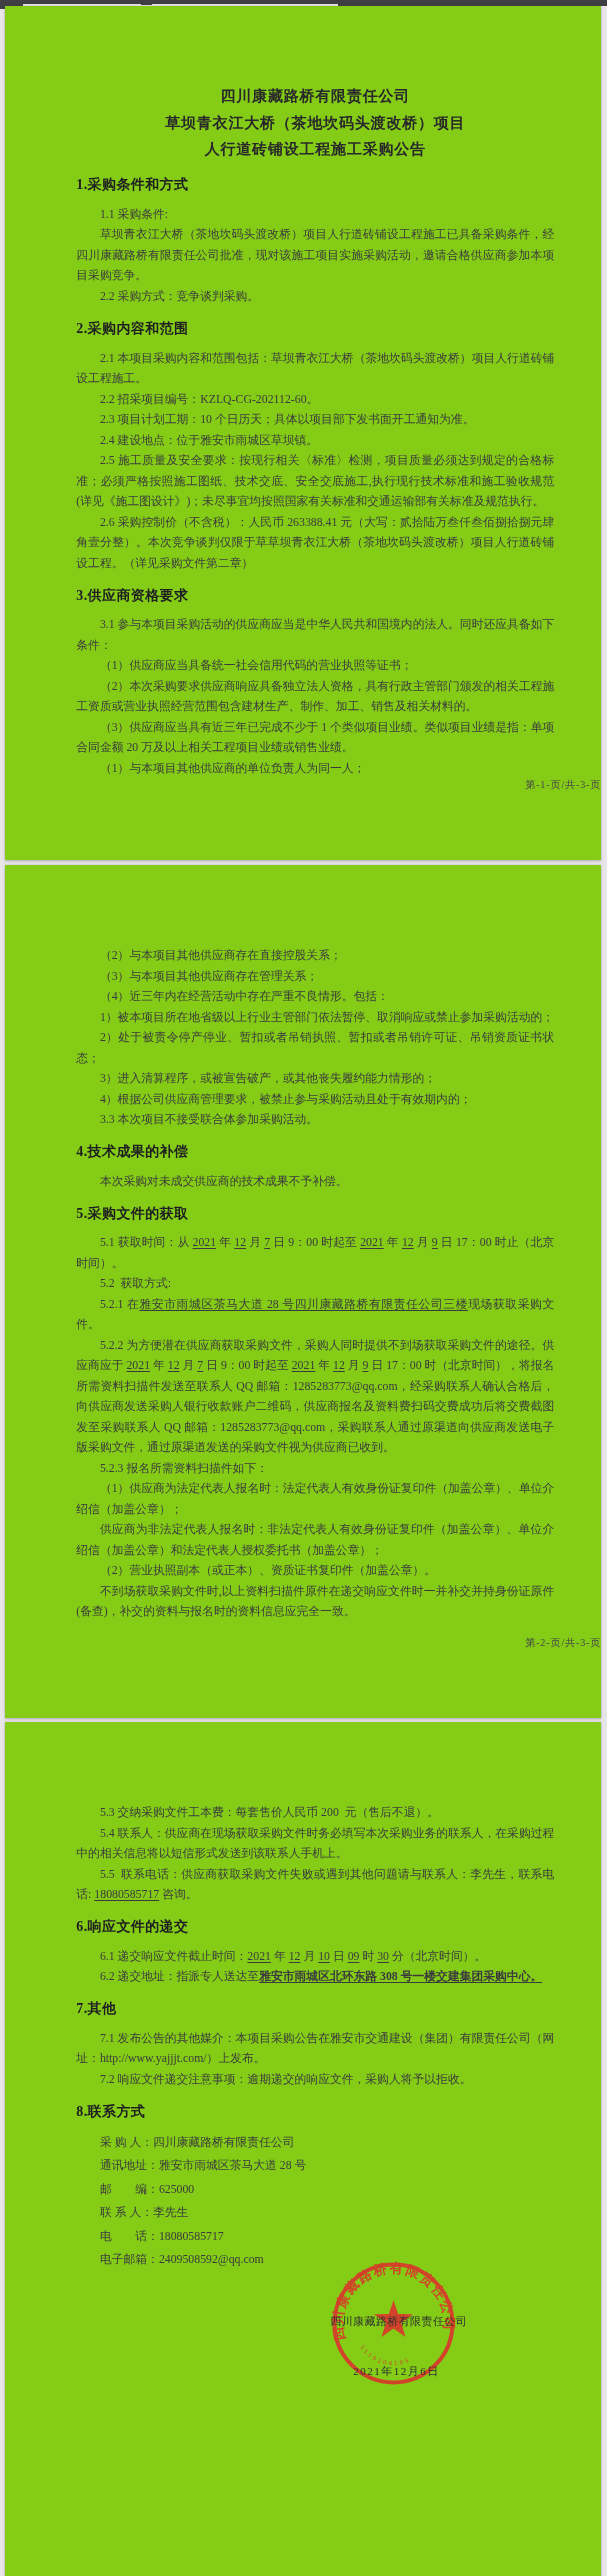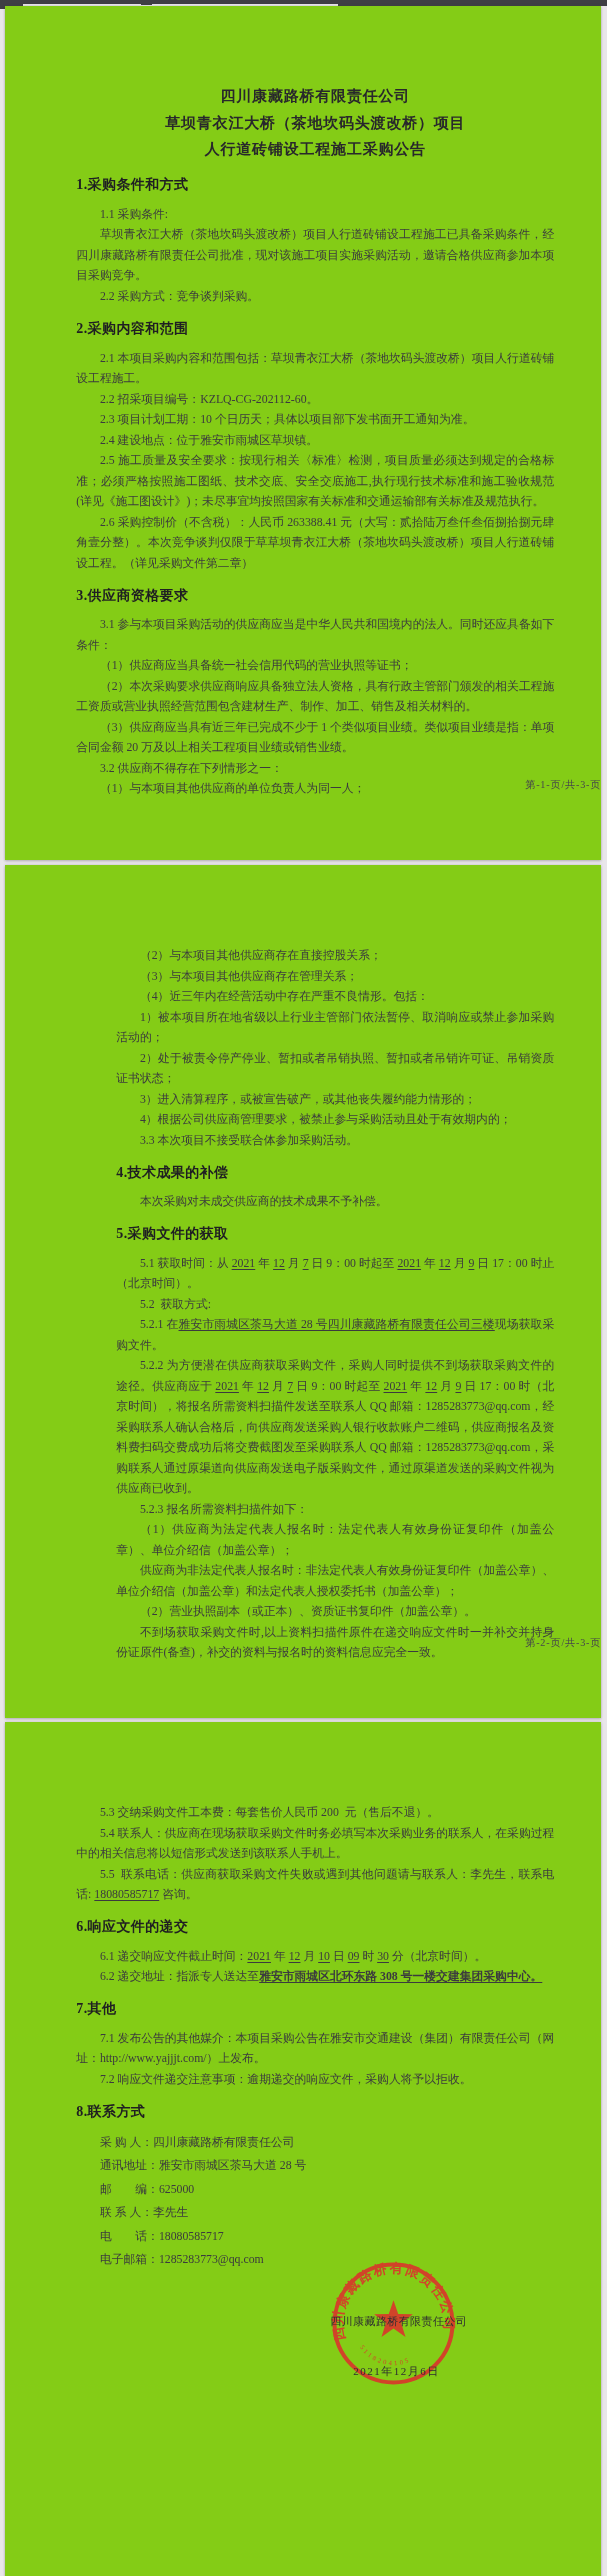--- a/index.html
+++ b/index.html
@@ -12,21 +12,21 @@
   .scan-artifact{position:absolute;background:#3f3e44;}
   .page{
     position:absolute;left:5.3px;width:596px;background:#84cc16;
     box-shadow:0 0 2.3px rgba(60,50,60,.25), 0 1.5px 2.3px rgba(60,50,60,.18);
   }
   #page1{top:6px;height:854px;}
   #page2{top:865px;height:853px;}
   #page3{top:1722px;height:984px;}
   .content{padding:0 47px 0 71px;}
   #page1 .content{padding-top:77px;}
-  #page2 .content{padding-top:80px;margin-left:40px;}
+  #page2 .content{padding-top:80px;}
   #page3 .content{padding-top:80px;}
   .doc-title{
     text-align:center;font-weight:bold;font-size:15px;line-height:26.6px;
     color:#28282b;letter-spacing:0.8px;
   }
   .sec-h{
     font-size:14px;font-weight:bold;color:#1f1f22;
     line-height:23px;margin:10.6px 0 7.6px 0;letter-spacing:0.4px;
   }
   .para{
@@ -73,21 +73,20 @@
       <p class="para"><span>2.2 招采项目编号：KZLQ-CG-202112-60。</span></p>
       <p class="para"><span>2.3 项目计划工期：10 个日历天；具体以项目部下发书面开工通知为准。</span></p>
       <p class="para"><span>2.4 建设地点：位于雅安市雨城区草坝镇。</span></p>
       <p class="para"><span>2.5 施工质量及安全要求：按现行相关〈标准〉检测，项目质量必须达到规定的合格标准；必须严格按照施工图纸、技术交底、安全交底施工,执行现行技术标准和施工验收规范(详见《施工图设计》)；未尽事宜均按照国家有关标准和交通运输部有关标准及规范执行。</span></p>
       <p class="para"><span>2.6 采购控制价（不含税）：人民币 263388.41 元（大写：贰拾陆万叁仟叁佰捌拾捌元肆角壹分整）。本次竞争谈判仅限于草草坝青衣江大桥（茶地坎码头渡改桥）项目人行道砖铺设工程。（详见采购文件第二章）</span></p>
       <div class="sec-h"><span>3.供应商资格要求</span></div>
       <p class="para"><span>3.1 参与本项目采购活动的供应商应当是中华人民共和国境内的法人。同时还应具备如下条件：</span></p>
       <p class="para"><span>（1）供应商应当具备统一社会信用代码的营业执照等证书；</span></p>
       <p class="para"><span>（2）本次采购要求供应商响应具备独立法人资格，具有行政主管部门颁发的相关工程施工资质或营业执照经营范围包含建材生产、制作、加工、销售及相关材料的。</span></p>
       <p class="para"><span>（3）供应商应当具有近三年已完成不少于 1 个类似项目业绩。类似项目业绩是指：单项合同金额 20 万及以上相关工程项目业绩或销售业绩。</span></p>
-      <p class="para"><span>3.2 供应商不得存在下列情形之一：</span></p>
       <p class="para"><span>（1）与本项目其他供应商的单位负责人为同一人；</span></p>
     </div>
   <div class="page-footer">第-1-页/共-3-页</div>
 </section>
 
 <section class="page" id="page2">
   <div class="content">
       <p class="para"><span>（2）与本项目其他供应商存在直接控股关系；</span></p>
       <p class="para"><span>（3）与本项目其他供应商存在管理关系；</span></p>
       <p class="para"><span>（4）近三年内在经营活动中存在严重不良情形。包括：</span></p>
@@ -122,21 +121,21 @@
       <p class="para"><span>6.2 递交地址：指派专人送达至</span><span class="u b">雅安市雨城区北环东路 308 号一楼交建集团采购中心。</span></p>
       <div class="sec-h"><span>7.其他</span></div>
       <p class="para"><span>7.1 发布公告的其他媒介：本项目采购公告在雅安市交通建设（集团）有限责任公司（网址：http://www.yajjjt.com/）上发布。</span></p>
       <p class="para"><span>7.2 响应文件递交注意事项：逾期递交的响应文件，采购人将予以拒收。</span></p>
       <div class="sec-h"><span>8.联系方式</span></div>
       <p class="para contact"><span>采 购 人：四川康藏路桥有限责任公司</span></p>
       <p class="para contact"><span>通讯地址：雅安市雨城区茶马大道 28 号</span></p>
       <p class="para contact"><span>邮　　编：625000</span></p>
       <p class="para contact"><span>联 系 人：李先生</span></p>
       <p class="para contact"><span>电　　话：18080585717</span></p>
-      <p class="para contact"><span>电子邮箱：1285283773@qq.com</span></p>
+      <p class="para contact"><span>电子邮箱：2409508592@qq.com</span></p>
     </div>
 
   <div class="seal">
     <svg viewBox="0 0 180 180" width="131" height="131">
       <defs>
         <path id="sealArcTop" d="M 24.2 114 A 70 70 0 1 1 155.8 114" fill="none"></path>
         <path id="sealArcBottom" d="M 38 112 A 56 56 0 0 0 142 112" fill="none"></path>
       </defs>
       <circle cx="90" cy="90" r="81" fill="none" stroke="#d8392b" stroke-width="5.5"></circle>
       <polygon fill="#d8392b" points="90,58 96.5,77.1 116.6,77.3 100.5,89.4 106.5,108.7 90,97 73.5,108.7 79.5,89.4 63.4,77.3 83.5,77.1"></polygon>

